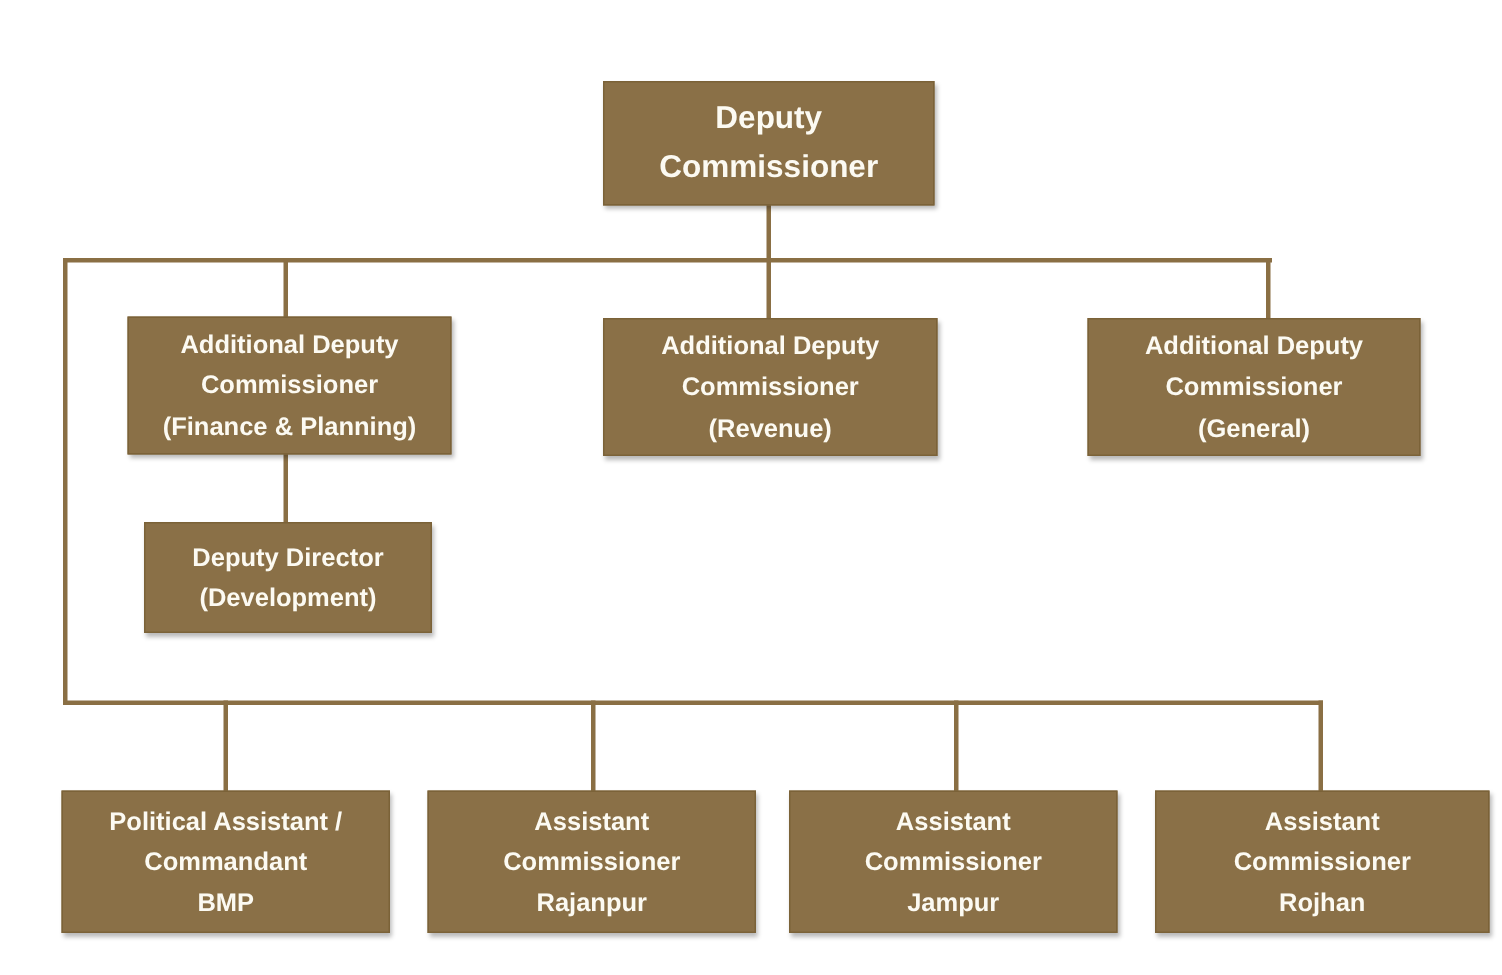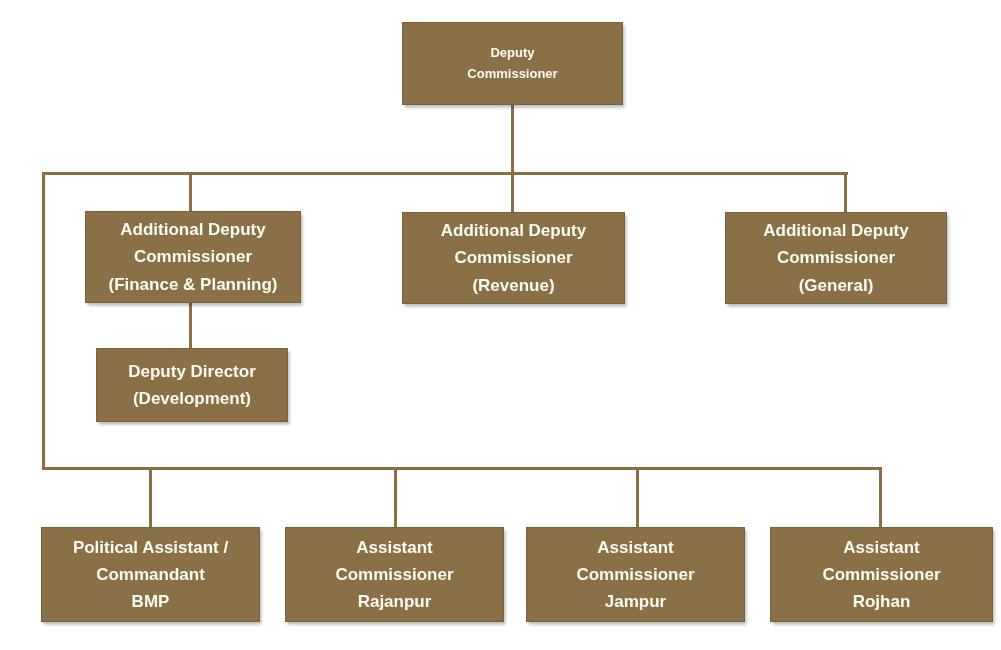--- a/index.html
+++ b/index.html
@@ -28,21 +28,21 @@
     font-weight: bold;
     font-size: 17px;
     line-height: 1.6;
     text-align: center;
     display: flex;
     align-items: center;
     justify-content: center;
     white-space: pre-line;
     box-shadow: 1.5px 2.5px 3px rgba(0,0,0,0.28);
   }
-  .node.root { font-size: 13px; line-height: 1.55; }
+  .node.root { font-size: 21px; line-height: 1.55; margin-top: 32px; }
 
   
   .n-dc  { left: 402px; top: 22px;  width: 221px; height: 83px; }
   .n-fp  { left: 85px;  top: 211px; width: 216px; height: 92px; }
   .n-rev { left: 402px; top: 212px; width: 223px; height: 92px; }
   .n-gen { left: 725px; top: 212px; width: 222px; height: 92px; }
   .n-dd  { left: 96px;  top: 348px; width: 192px; height: 74px; }
   .n-pa  { left: 41px;  top: 527px; width: 219px; height: 95px; }
   .n-raj { left: 285px; top: 527px; width: 219px; height: 95px; }
   .n-jam { left: 526px; top: 527px; width: 219px; height: 95px; }

